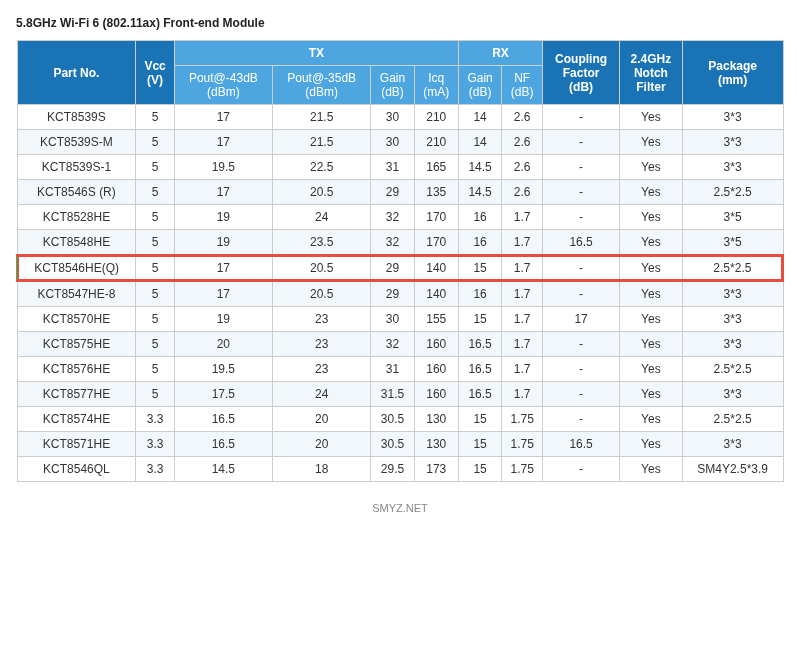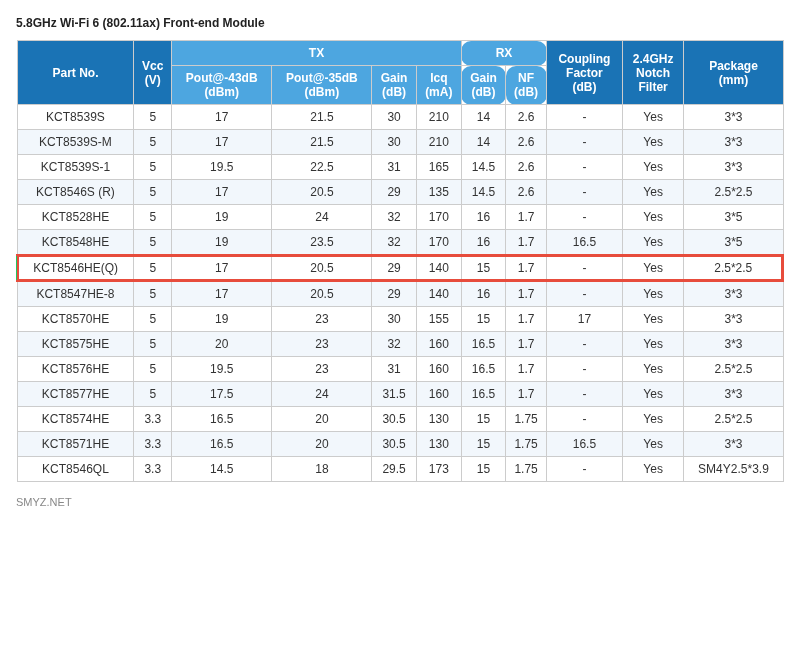--- a/index.html
+++ b/index.html
@@ -27,30 +27,29 @@
       font-size: 12px;
     }
     thead tr:first-child th {
       background-color: #1a73b5;
       color: #fff;
       font-weight: bold;
     }
     thead tr:nth-child(2) th {
       background-color: #1a73b5;
       color: #fff;
-      font-weight: bold;
+      font-weight: normal;
     }
     .subheader-tx {
       background-color: #4da6e0 !important;
       color: #fff !important;
     }
     .subheader-rx {
       background-color: #4da6e0 !important;
       color: #fff !important;
-      border-radius: 10px;
     }
     tbody tr:nth-child(even) {
       background-color: #f2f7fc;
     }
     tbody tr:nth-child(odd) {
       background-color: #ffffff;
     }
     .highlighted-row {
       background-color: #fff !important;
       outline: 2px solid #e74c3c;
@@ -62,22 +61,22 @@
     }
     .highlighted-row td:first-child {
       border-left: 2px solid #22c55e;
     }
     .highlighted-row td:last-child {
       border-right: 2px solid #e74c3c;
     }
     .watermark {
       font-size: 11px;
       color: #888;
-      text-align: left;
-      margin-top: 14px;
+      text-align: center;
+      margin-top: 20px;
     }
   </style>
 </head>
 <body>
 
 <h1>5.8GHz Wi-Fi 6 (802.11ax) Front-end Module</h1>
 
 <table>
   <thead>
     <tr>

